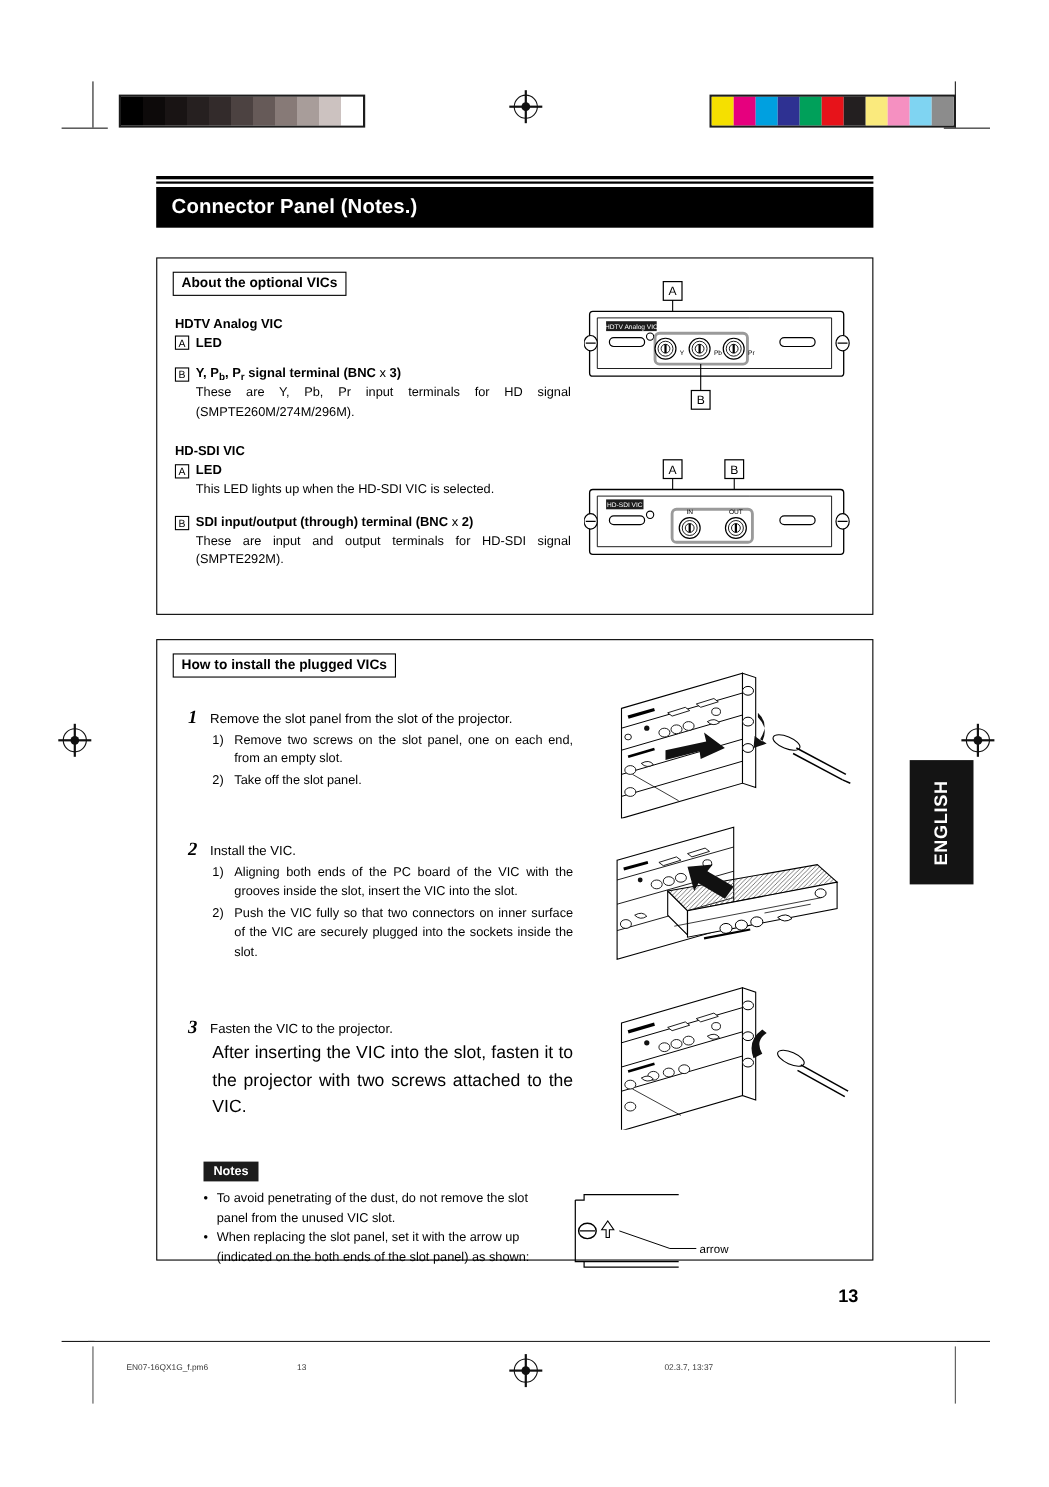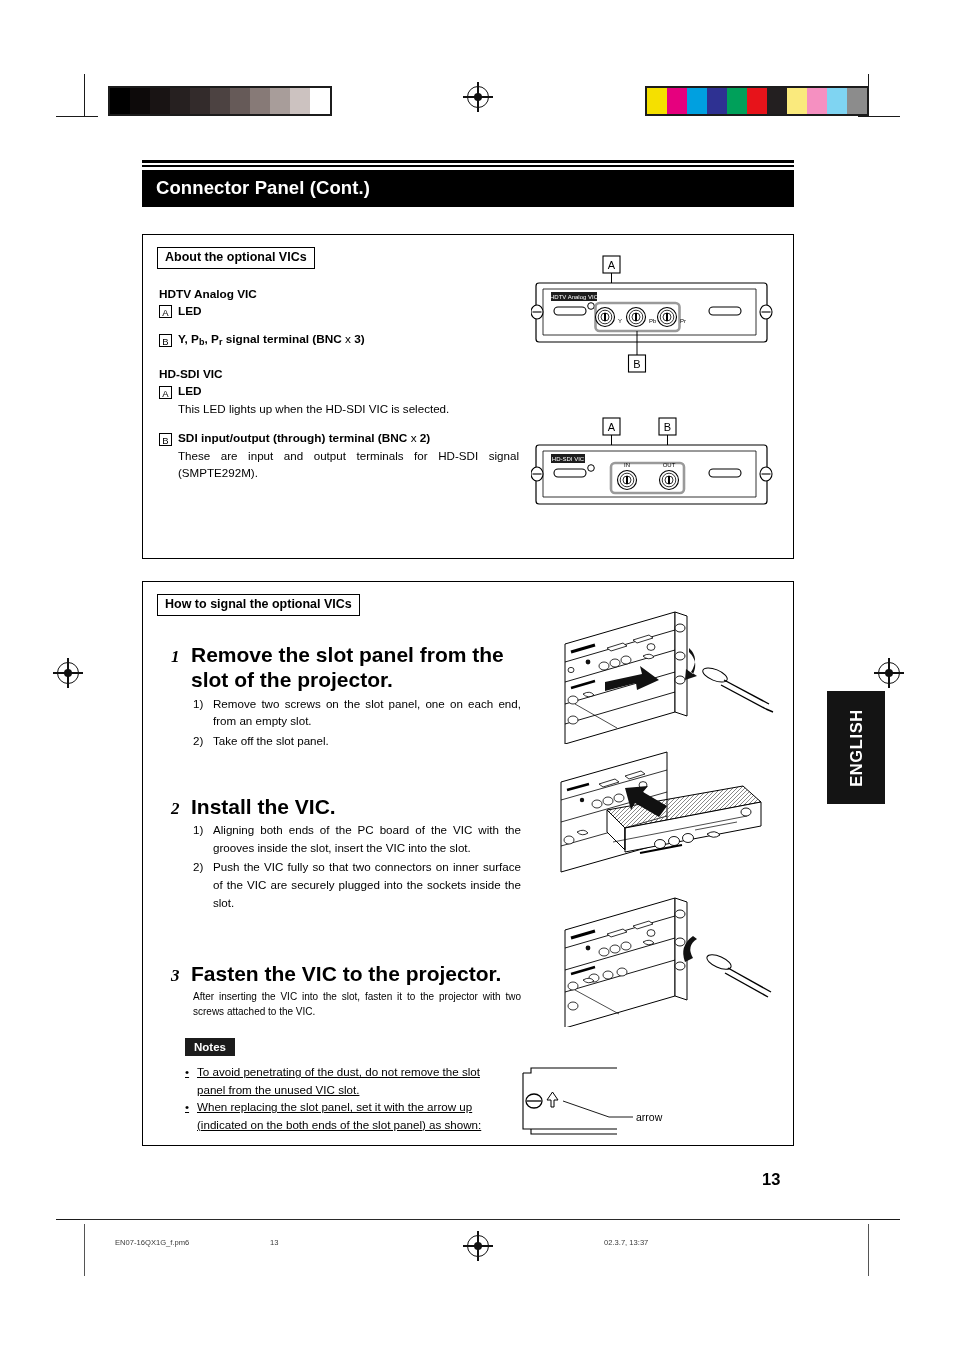--- a/index.html
+++ b/index.html
@@ -152,57 +152,56 @@
     gap: 7px;
   }
   .step-num {
     font-size: 17px;
     font-weight: bold;
     font-style: italic;
     font-family: "Liberation Serif", serif;
     min-width: 13px;
   }
   .step-title {
-    font-size: 21px;
-    font-weight: bold;
+    font-size: 12px;
+    font-weight: normal;
     line-height: 1.22;
   }
   .substep {
     display: flex;
     gap: 5px;
     font-size: 11.6px;
     line-height: 1.52;
     margin-left: 22px;
     margin-top: 2px;
     text-align: justify;
   }
   .substep .marker { min-width: 15px; }
   .substep .txt { flex: 1; text-align: justify; }
   .step-body {
-    font-size: 10px;
+    font-size: 16px;
     line-height: 1.52;
     margin-left: 22px;
     margin-top: 2px;
     text-align: justify;
   }
   .step-gap-1 { height: 40px; }
   .step-gap-2 { height: 46px; }
 
   .step-art { position: absolute; }
   .step-art.a1 { left: 404px; top: 22px; }
   .step-art.a2 { left: 404px; top: 168px; }
   .step-art.a3 { left: 404px; top: 310px; }
 
   
   .notes-wrap {
     position: absolute;
     left: 42px;
-    top: 455px;
+    top: 473px;
     width: 570px;
-    text-decoration: underline;
   }
   .notes-chip {
     display: inline-block;
     background: #1c1c1c;
     color: #ffffff;
     font-size: 11.5px;
     font-weight: bold;
     padding: 2.5px 9px 3.5px 9px;
     line-height: 1.05;
   }
@@ -323,21 +322,21 @@
   </div>
 
 <div class="page">
 
   <div class="title-rules">
     <div class="rule-thick"></div>
     <div class="rule-gap"></div>
     <div class="rule-thin"></div>
   </div>
 
-  <div class="title-bar">Connector Panel (Cont.)</div>
+  <div class="title-bar">Connector Panel (Notes.)</div>
 
   <div class="box box-about">
 
     <div class="section-chip">About the optional VICs</div>
 
     <div class="about-col">
 
       <div class="subhead">HDTV Analog VIC</div>
 
       <div class="item-block">
@@ -345,20 +344,21 @@
           <div class="letter-box">A</div>
           <div class="item-title">LED</div>
         </div>
       </div>
 
       <div class="item-block">
         <div class="item-row">
           <div class="letter-box">B</div>
           <div class="item-title"><span>Y, P</span><span class="sub">b</span><span>, P</span><span class="sub">r</span><span> signal terminal (BNC </span><span class="lite">x</span><span> 3)</span></div>
         </div>
+        <div class="item-body">These are Y, Pb, Pr input terminals for HD signal (SMPTE260M/274M/296M).</div>
       </div>
 
       <div class="subhead spaced">HD-SDI VIC</div>
 
       <div class="item-block">
         <div class="item-row">
           <div class="letter-box">A</div>
           <div class="item-title">LED</div>
         </div>
         <div class="item-body">This LED lights up when the HD-SDI VIC is selected.</div>
@@ -482,21 +482,21 @@
         </g>
         <text id="bnc-in" x="96" y="50" font-family="Liberation Sans, sans-serif" font-size="6" text-anchor="middle">IN</text>
         <text id="bnc-out" x="138" y="50" font-family="Liberation Sans, sans-serif" font-size="6" text-anchor="middle">OUT</text>
       </svg>
     </div>
 
   </div>
 
   <div class="box box-install">
 
-    <div class="section-chip">How to signal the optional VICs</div>
+    <div class="section-chip">How to install the plugged VICs</div>
 
     <div class="steps-col">
 
       <div class="step">
         <div class="step-head">
           <div class="step-num">1</div>
           <div class="step-title">Remove the slot panel from the slot of the projector.</div>
         </div>
         <div class="substep">
           <span class="marker">1)</span>

